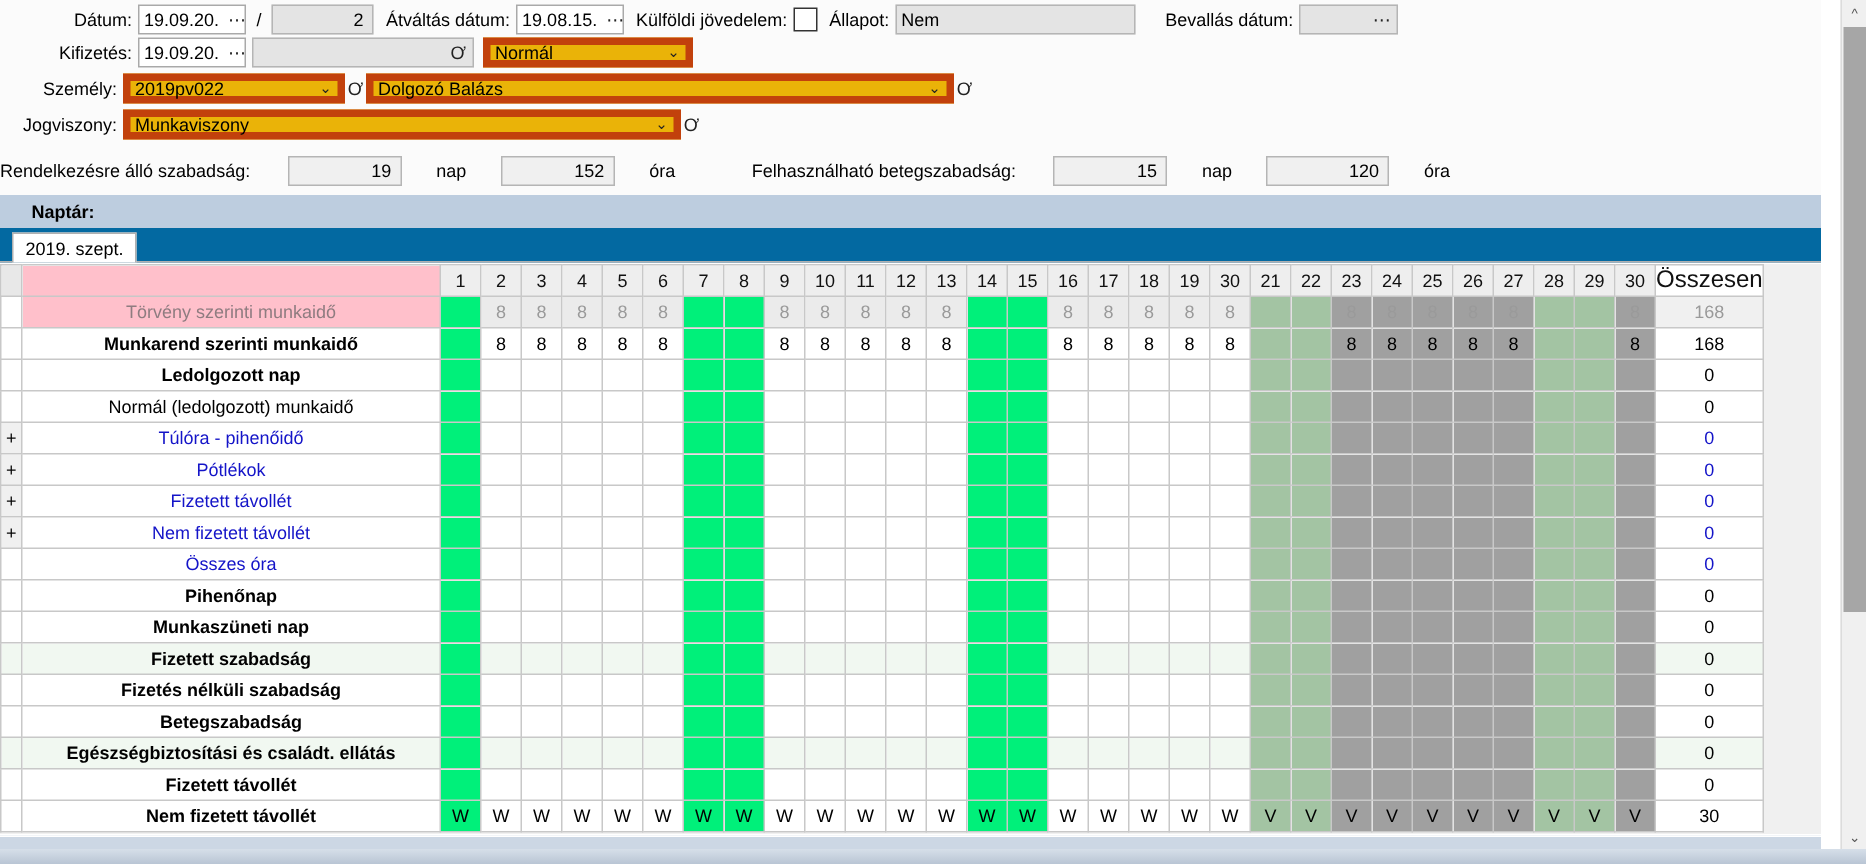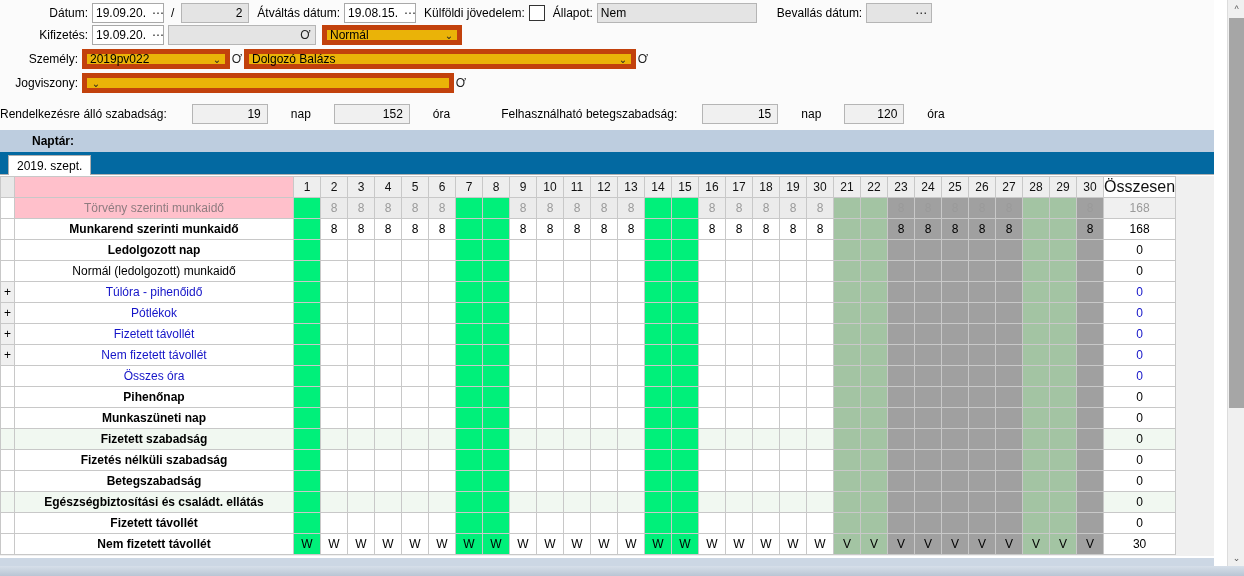--- a/index.html
+++ b/index.html
@@ -87,21 +87,21 @@
   .clip-outside { width: 14px; text-align: center; font-size: 12px; color: #222; }
 
   
   .naptar-bar {
     position: absolute;
     left: 0; top: 130px;
     width: 1214px; height: 22px;
     background: #bdcddf;
     display: flex; align-items: center;
     font-weight: bold; font-size: 12px;
-    padding-left: 32px;
+    padding-left: 21px;
   }
 
   
   .tabstrip {
     position: absolute;
     left: 0; top: 152px;
     width: 1214px; height: 23px;
     background: #0369a1;
     border-bottom: 1px solid #b0b0b0;
   }
@@ -284,41 +284,42 @@
       <span class="combo" style="width:392px;">
         <span class="cval">Dolgozó Balázs</span>
         <span class="caret">⌄</span>
       </span>
       <span class="clip-outside">Ơ</span>
     </div>
 
     <div class="form-row" style="left:0px; top:72px;">
       <span class="lbl lbl-right" style="width:82px;">Jogviszony:</span>
       <span class="combo" style="width:372px;">
+        <span class="cval">Munkaviszony</span>
         <span class="caret">⌄</span>
       </span>
       <span class="clip-outside">Ơ</span>
     </div>
 
     <div class="form-row" style="left:0px; top:103px;gap:17px;">
       <span class="lbl">Rendelkezésre álló szabadság:</span>
       <span class="fld readonly num" style="width:76px; margin-left:4px;">
         <span>19</span>
       </span>
       <span class="lbl" style="padding:0 6px;">nap</span>
       <span class="fld readonly num" style="width:76px;">
         <span>152</span>
       </span>
       <span class="lbl" style="padding:0 6px;">óra</span>
       <span class="lbl" style="padding-left:28px;">Felhasználható betegszabadság:</span>
       <span class="fld readonly num" style="width:76px; margin-left:4px;">
         <span>15</span>
       </span>
       <span class="lbl" style="padding:0 6px;">nap</span>
-      <span class="fld readonly num" style="width:60px;">
+      <span class="fld readonly num" style="width:82px;">
         <span>120</span>
       </span>
       <span class="lbl" style="padding:0 6px;">óra</span>
     </div>
   </div>
 
   <div class="naptar-bar">
     <span>Naptár:</span>
   </div>
 

